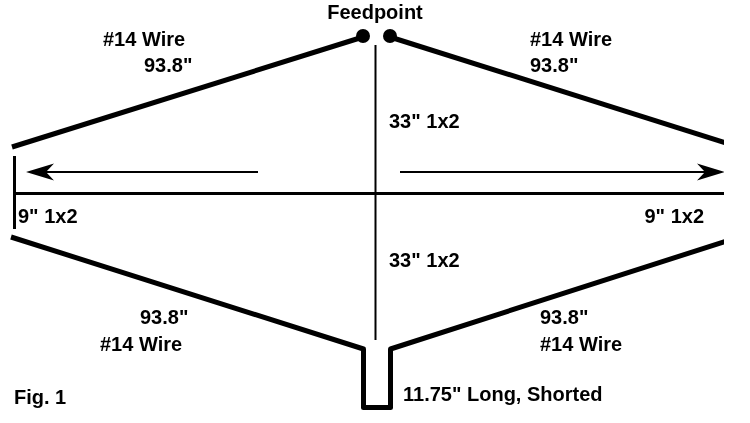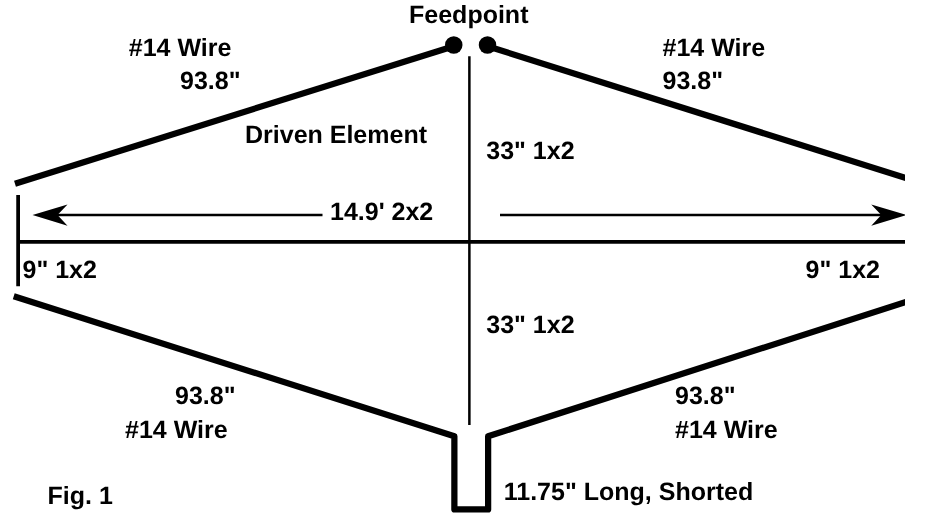--- a/index.html
+++ b/index.html
@@ -52,35 +52,33 @@
   </svg>
 
   <div class="lbl centered" style="left:375px; top:1px;">Feedpoint</div>
 
   <div class="lbl" style="left:103px; top:28px;">#14 Wire</div>
   <div class="lbl" style="left:144px; top:54px;">93.8"</div>
 
   <div class="lbl" style="left:530px; top:28px;">#14 Wire</div>
   <div class="lbl" style="left:530px; top:54px;">93.8"</div>
 
-  <div class="lbl" style="left:196px; top:97px;">Driven Element</div>
 
   <div class="lbl" style="left:389px; top:110px;">33" 1x2</div>
 
-  <div class="lbl" style="left:264px; top:159px;">14.9' 2x2</div>
 
   <div class="lbl" style="left:18px; top:205px;">9" 1x2</div>
   <div class="lbl" style="right:20px; top:205px;">9" 1x2</div>
 
   <div class="lbl" style="left:389px; top:249px;">33" 1x2</div>
 
 
   <div class="lbl" style="left:140px; top:306px;">93.8"</div>
   <div class="lbl" style="left:100px; top:333px;">#14 Wire</div>
 
   <div class="lbl" style="left:540px; top:306px;">93.8"</div>
   <div class="lbl" style="left:540px; top:333px;">#14 Wire</div>
 
   <div class="lbl" style="left:403px; top:383px;">11.75" Long, Shorted</div>
 
-  <div class="lbl" style="left:14px; top:386px;margin-left:24px;">Fig. 1</div>
+  <div class="lbl" style="left:14px; top:386px;">Fig. 1</div>
 
 </div>
 
 </body></html>

